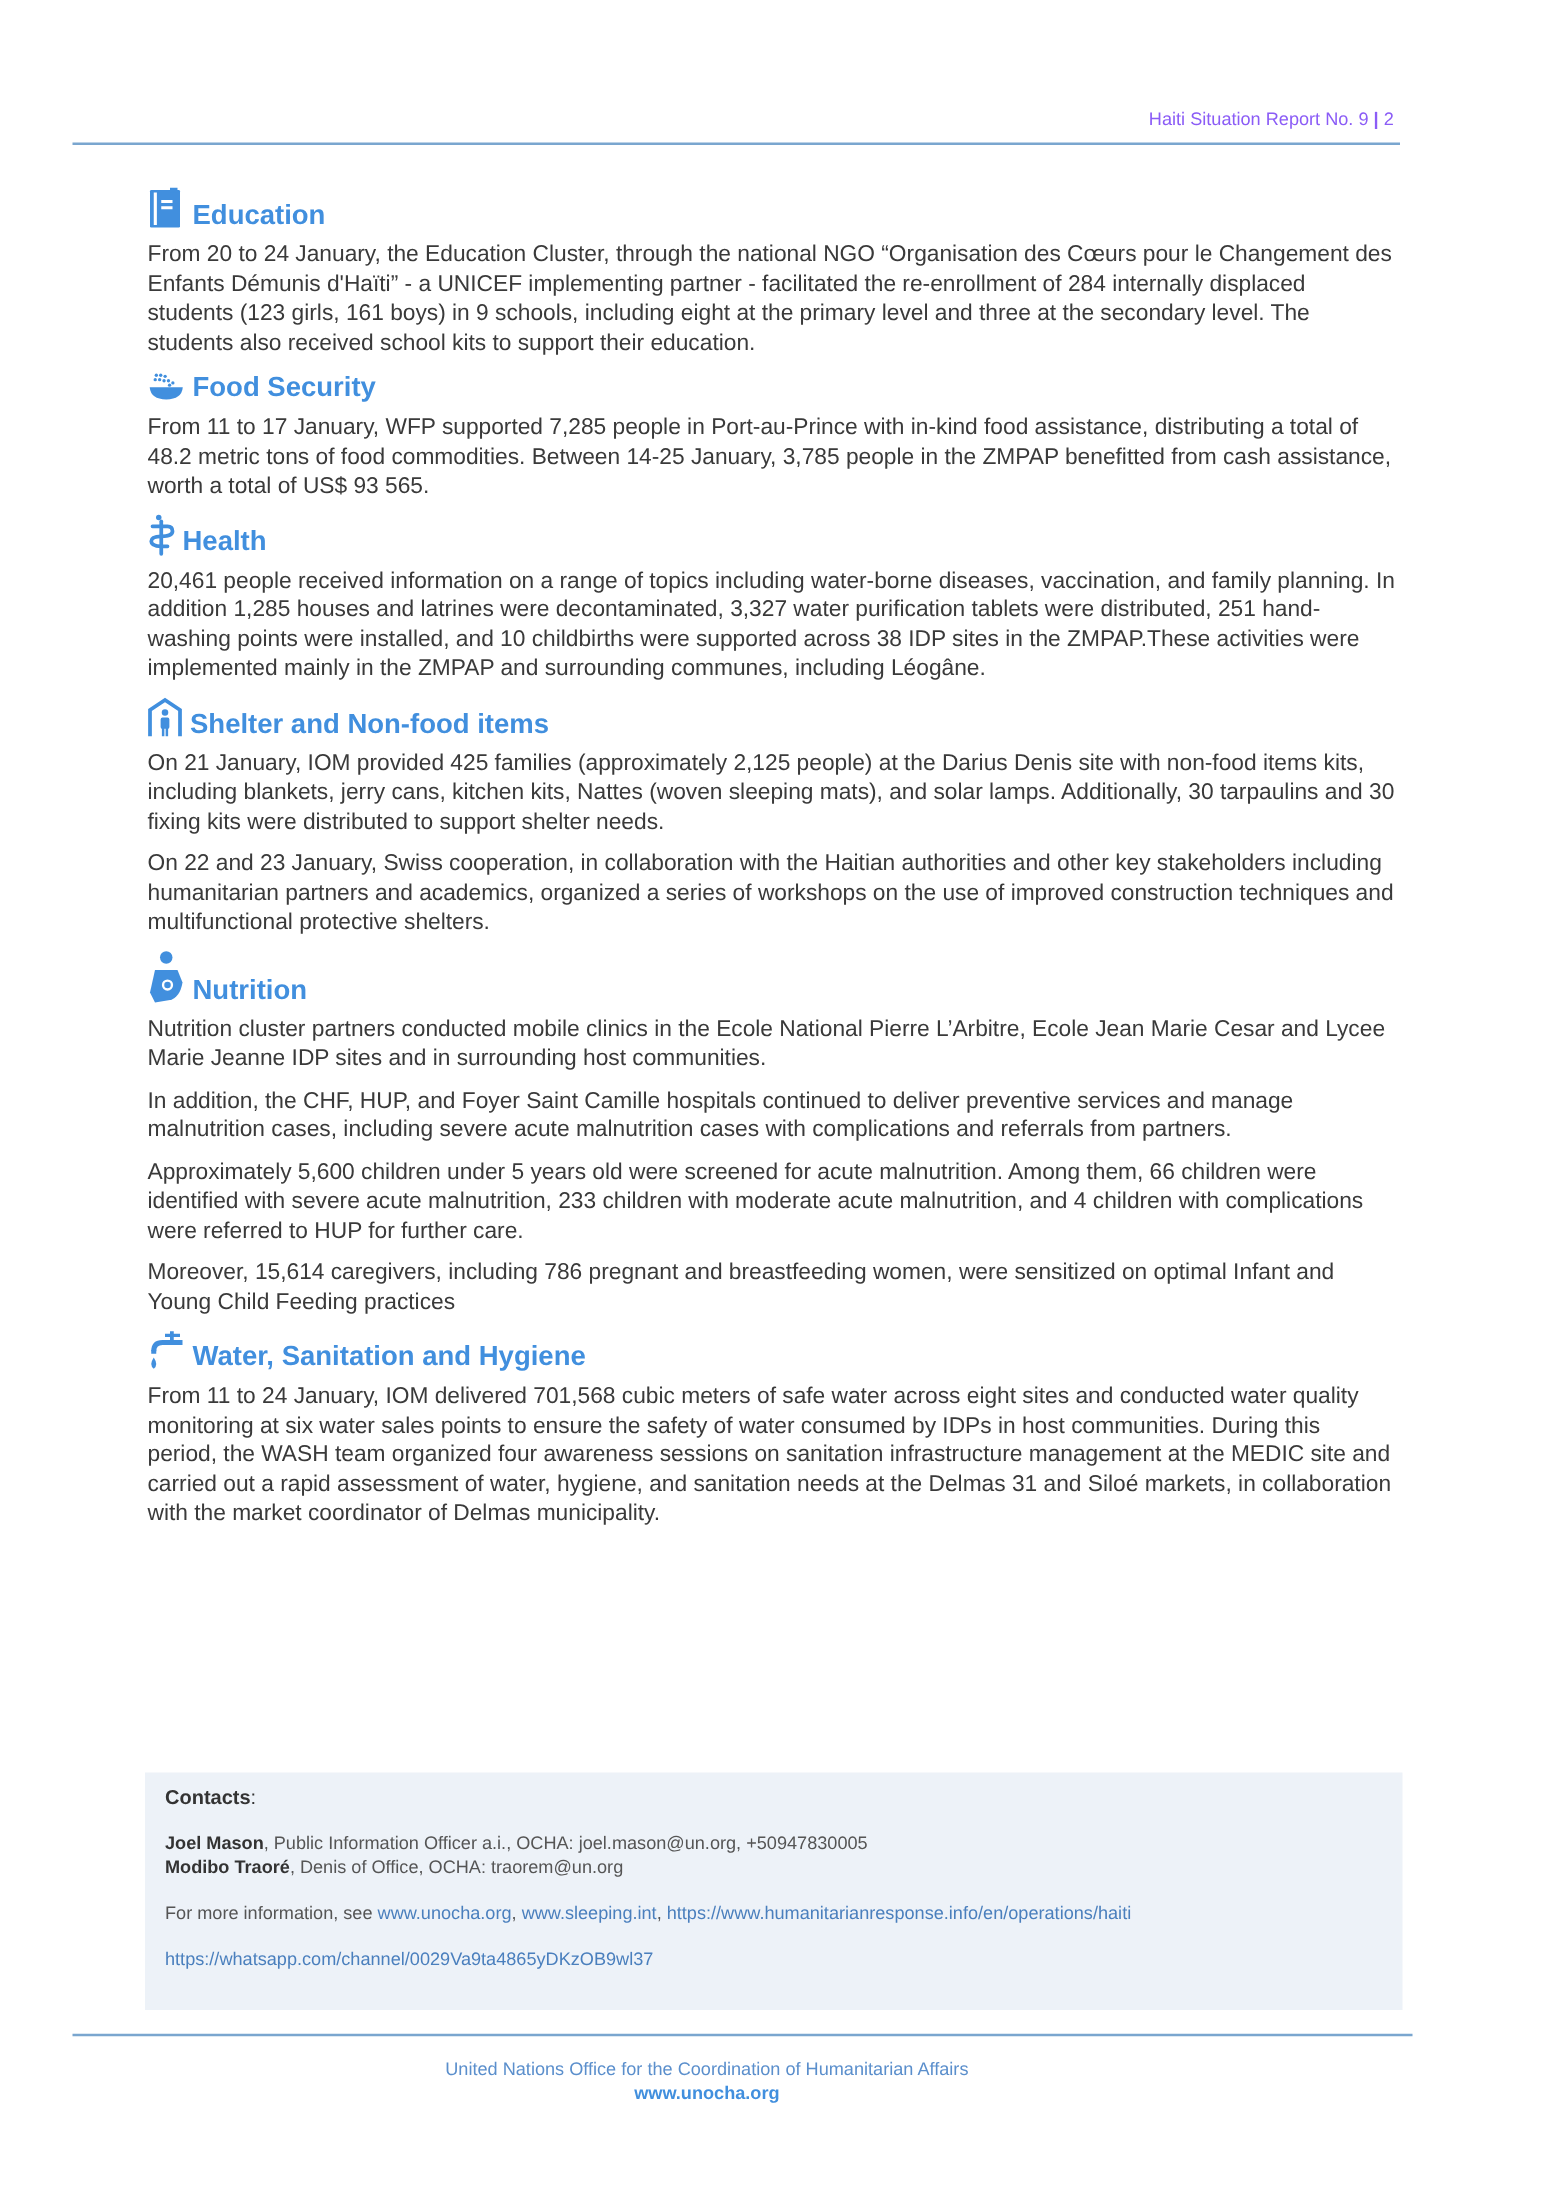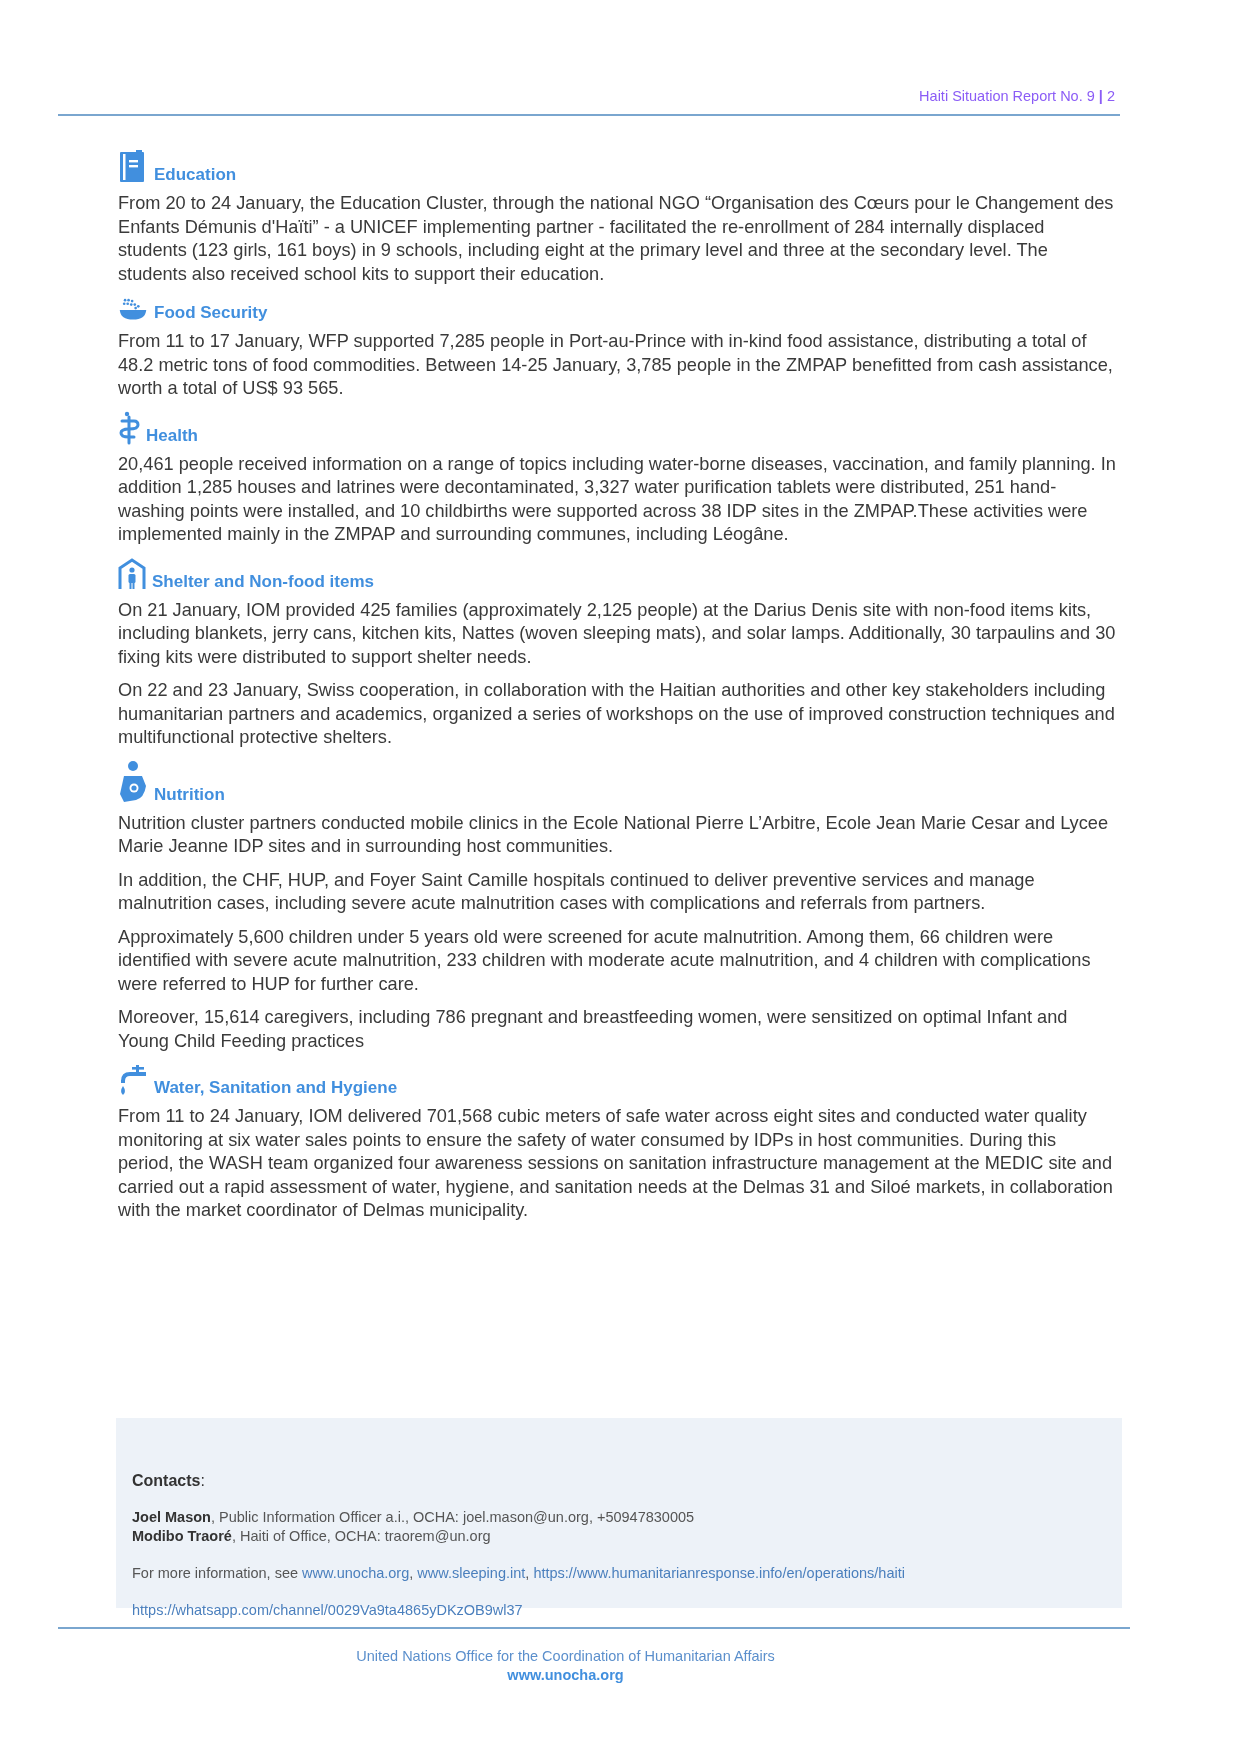--- a/index.html
+++ b/index.html
@@ -6,24 +6,24 @@
   body { width: 1241px; height: 1755px; position: relative; overflow: hidden;
          font-family: "Liberation Sans", sans-serif; color: #3a3a3a; }
   .header-text { position: absolute; top: 88px; right: 126px; font-size: 14.5px; color: #8b5cf6; }
   .header-text .sep { font-weight: bold; }
   .header-rule { position: absolute; left: 58px; top: 114px; width: 1062px; height: 2px; background: #7aa6cf; }
   .content { position: absolute; left: 118px; top: 150px; width: 1010px; }
   .section { margin-bottom: 10px; }
   .sec-head { display: flex; align-items: flex-end; margin-bottom: 8px; }
   .sec-head .icon { width: 30px; height: 34px; display: inline-block; margin-right: 6px; flex: 0 0 auto; }
   .sec-head .icon svg { width: 100%; height: 100%; display: block; }
-  .sec-title { font-size: 17px; font-weight: bold; color: #418fde; line-height: 1; padding-bottom: 1px; }
+  .sec-title { font-size: 22px; font-weight: bold; color: #418fde; line-height: 1; padding-bottom: 1px; }
   p.body { margin: 0 12px 10px 0; font-size: 18.2px; line-height: 23.5px; color: #3a3a3a; }
   .contacts { position: absolute; left: 116px; top: 1418px; width: 1006px; height: 190px; background: #edf2f8; box-sizing: border-box; padding: 12px 16px; font-size: 14.5px; color: #555; }
-  .contacts .c-title { font-weight: bold; font-size: 16px; color: #333; margin-bottom: 18px; margin-top: 42px; }
+  .contacts .c-title { font-weight: bold; font-size: 16px; color: #333; margin-bottom: 18px; }
   .contacts .line { line-height: 19px; }
   .contacts .bold { font-weight: bold; color: #333; }
   .contacts .gap { height: 18px; }
   .contacts a, .contacts .link { color: #4a7fbd; text-decoration: none; }
   .footer-rule { position: absolute; left: 58px; top: 1627px; width: 1072px; height: 2px; background: #7aa6cf; }
   .footer { position: absolute; left: 0; width: 1131px; top: 1647px; text-align: center; color: #5b8fcc; font-size: 14.5px; line-height: 19px; }
   .footer .url { font-weight: bold; color: #418fde; }
 </style>
 </head>
 <body>
@@ -142,21 +142,21 @@
       </span>
       <span class="sec-title">Water, Sanitation and Hygiene</span>
     </div>
     <p class="body">From 11 to 24 January, IOM delivered 701,568 cubic meters of safe water across eight sites and conducted water quality monitoring at six water sales points to ensure the safety of water consumed by IDPs in host communities. During this period, the WASH team organized four awareness sessions on sanitation infrastructure management at the MEDIC site and carried out a rapid assessment of water, hygiene, and sanitation needs at the Delmas 31 and Siloé markets, in collaboration with the market coordinator of Delmas municipality.</p>
   </div>
 </div>
 
 <div class="contacts">
   <div class="c-title"><span>Contacts</span><span style="font-weight:normal">:</span></div>
   <div class="line"><span class="bold">Joel Mason</span><span>, Public Information Officer a.i., OCHA: joel.mason@un.org, +50947830005</span></div>
-  <div class="line"><span class="bold">Modibo Traoré</span><span>, Haiti of Office, OCHA: traorem@un.org</span></div>
+  <div class="line"><span class="bold">Modibo Traoré</span><span>, Denis of Office, OCHA: traorem@un.org</span></div>
   <div class="gap"></div>
   <div class="line">
     <span>For more information, see </span><span class="link">www.unocha.org</span><span>, </span><span class="link">www.sleeping.int</span><span>, </span><span class="link">https://www.humanitarianresponse.info/en/operations/haiti</span>
   </div>
   <div class="gap"></div>
   <div class="line"><span class="link">https://whatsapp.com/channel/0029Va9ta4865yDKzOB9wl37</span></div>
 </div>
 
 <div class="footer-rule"></div>
 <div class="footer">

